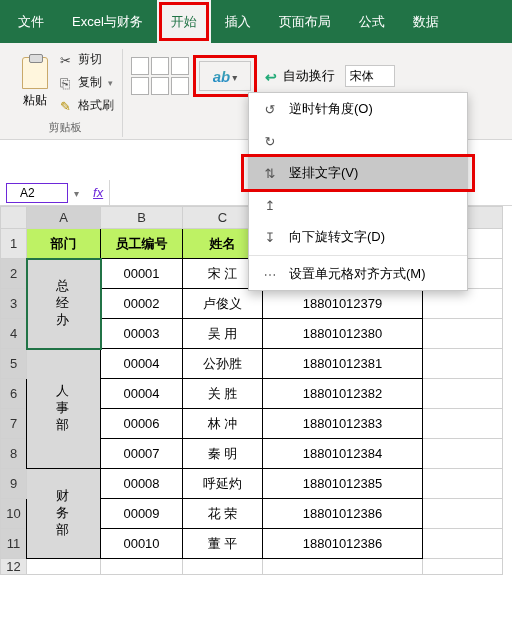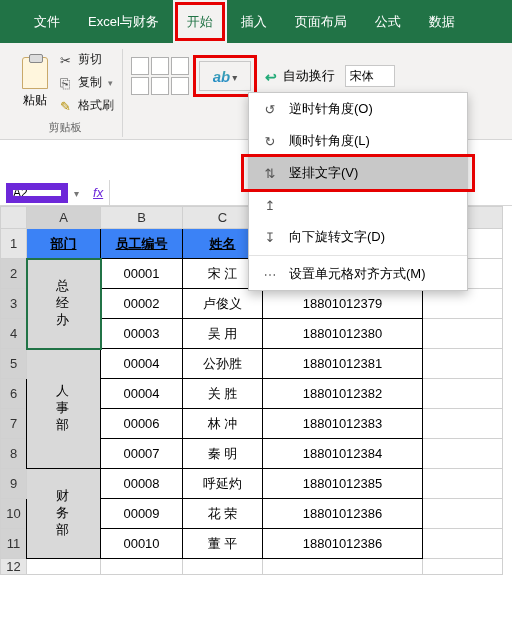--- a/index.html
+++ b/index.html
@@ -1,19 +1,19 @@
 <!DOCTYPE html>
 <html><head>
 <meta charset="utf-8">
 <style>
   * { box-sizing: border-box; margin: 0; padding: 0; font-family: "Microsoft YaHei", "SimSun", sans-serif; }
   body { width: 512px; height: 620px; background: #fff; overflow: hidden; font-size: 13px; position: relative; }
 
   
-  .tabstrip { background: #217346; height: 43px; display: flex; align-items: stretch; color: #fff; padding-left: 20px; }
+  .tabstrip { background: #217346; height: 43px; display: flex; align-items: stretch; color: #fff; padding-left: 4px; }
   .tab { padding: 0 14px; display: flex; align-items: center; cursor: pointer; font-size: 13px; position: relative; }
   .tab.active { background: #f3f2f1; color: #217346; }
   .tab.hi::after { content: ""; position: absolute; inset: 2px; border: 3px solid #e60000; pointer-events: none; }
 
   
   .ribbon { background: #f3f2f1; border-bottom: 1px solid #d6d6d6; padding: 6px 8px 2px 8px; display: flex; }
   .group { border-right: 1px solid #d6d6d6; padding: 0 8px; display: flex; flex-direction: column; align-items: center; }
   .group:last-child { border-right: none; }
   .group-row { display: flex; align-items: center; gap: 6px; }
   .group-label { font-size: 11px; color: #666; padding: 4px 0 2px 0; }
@@ -45,38 +45,38 @@
   
   .menu { position:absolute; left:248px; top:92px; width:220px; background:#fff; border:1px solid #c8c8c8; box-shadow:0 4px 10px rgba(0,0,0,.25); z-index:50; }
   .menuitem { display:flex; align-items:center; gap:10px; padding:7px 12px; font-size:13px; cursor:pointer; }
   .menuitem.sel { background:#c8c8c8; }
   .menuitem-wrap { position:relative; }
   .micon { width:18px; height:18px; display:flex; align-items:center; justify-content:center; font-size:13px; color:#555; }
   .menu .sep { border-top:1px solid #e2e2e2; margin:2px 0; }
 
   
   .fbar { display:flex; align-items:center; border-bottom:1px solid #d6d6d6; height:26px; background:#fff; }
-  .namebox { width:62px; border:7px solid #6d28d9; margin:2px 6px; height:20px; padding:1px 0; font-size:12px; }
+  .namebox { width:62px; border:1px solid #6d28d9; margin:2px 6px; height:20px; padding:1px 13px; font-size:12px; }
   .fbar .dd::after { content:"▾"; color:#777; font-size:10px; margin-right:8px; }
   .fx { color:#6d28d9; font-style:italic; font-size:13px; margin:0 6px;text-decoration:underline; }
   .fxline { flex:1; border-left:1px solid #d6d6d6; height:100%; }
 
   
 
   
   .grid { position:relative; }
   table.sheet { border-collapse:collapse; table-layout:fixed; }
   .sheet th, .sheet td { border:1px solid #d0d0d0; font-size:13px; }
   .sheet thead th { background:#e6e6e6; color:#333; height:22px; font-weight:normal; text-align:center; }
   .sheet .rowhdr { background:#e6e6e6; color:#333; width:26px; text-align:center; font-weight:normal; }
   .sheet thead th.sel, .sheet .rowhdr.sel { background:#d2d2d2; }
 
   .colA { width:74px; } .colB { width:82px; } .colC { width:80px; } .colD { width:160px; } .colE { width:80px; }
 
-  .hdrcell { background:#3b82f6; font-weight:bold; text-align:center; height:30px;text-decoration:underline; }
+  .hdrcell { background:#bef264; font-weight:bold; text-align:center; height:30px; }
   .datacell { text-align:center; height:30px; border:1px solid #000 !important; }
   .hdrA { border:1px solid #000 !important; }
   .merge { background:#d9d9d9; border:1px solid #000 !important; text-align:center; vertical-align:middle; font-size:15px; letter-spacing:2px; }
   .merge .vtx { display:flex; flex-direction:column; line-height:1.3; }
   .selA { outline:2px solid #217346; outline-offset:-1px; }
 
   .redbox { position:absolute; border:3px solid #e60000; pointer-events:none; }
 </style>
 </head>
 <body>
@@ -143,21 +143,20 @@
   </div>
 </div>
 
 <div class="menu">
   <div class="menuitem">
       <span class="micon">↺</span>
       <span>逆时针角度(O)</span>
     </div>
   <div class="menuitem">
       <span class="micon">↻</span>
-      <span>顺时针角度(L)</span>
     </div>
   <div class="menuitem-wrap">
     <div class="menuitem sel">
         <span class="micon">⇅</span>
         <span>竖排文字(V)</span>
       </div>
     <div class="redbox" style="left:-8px;right:-8px;top:-3px;bottom:-3px;"></div>
   </div>
   <div class="menuitem">
       <span class="micon">↥</span>

